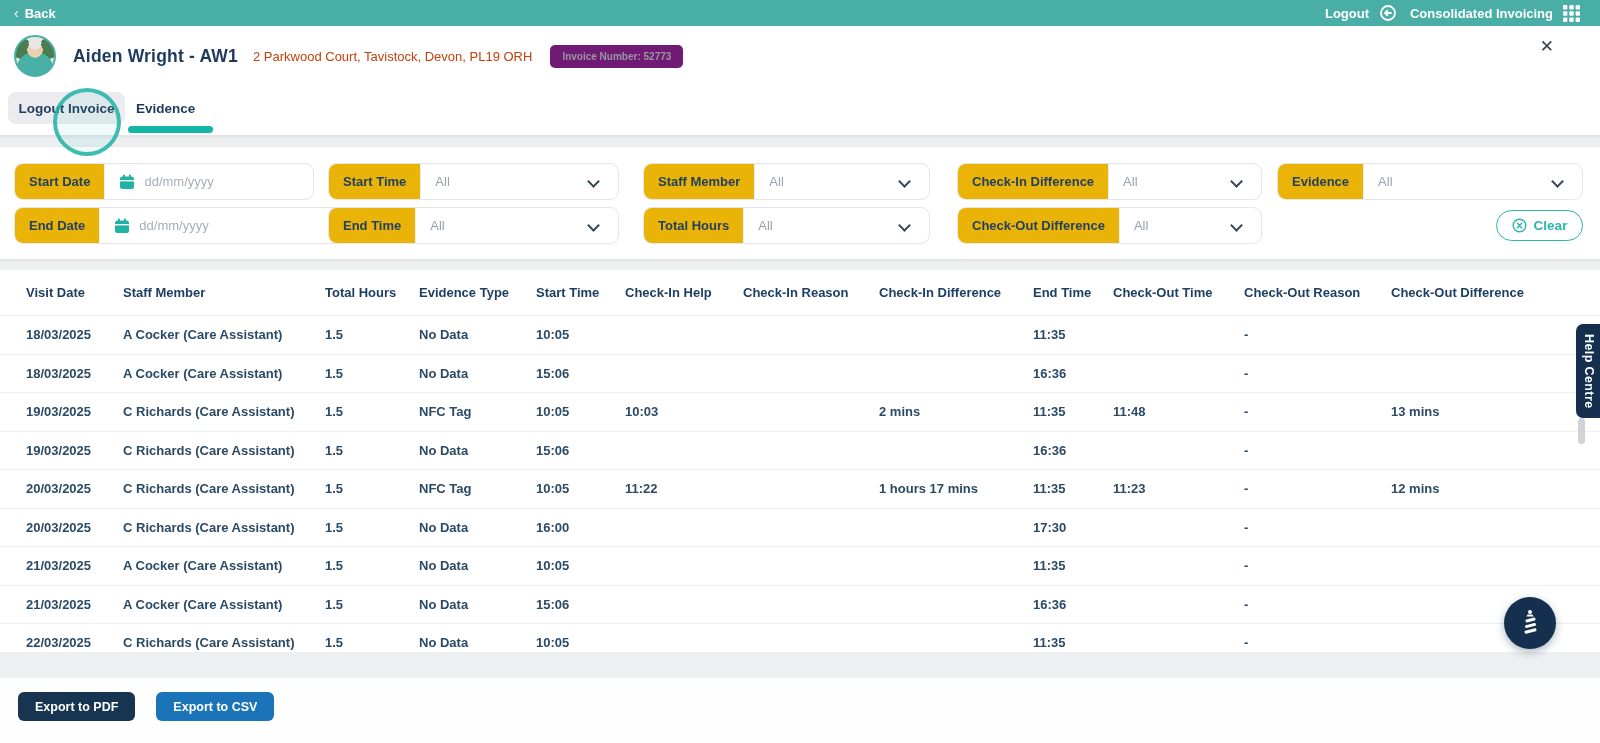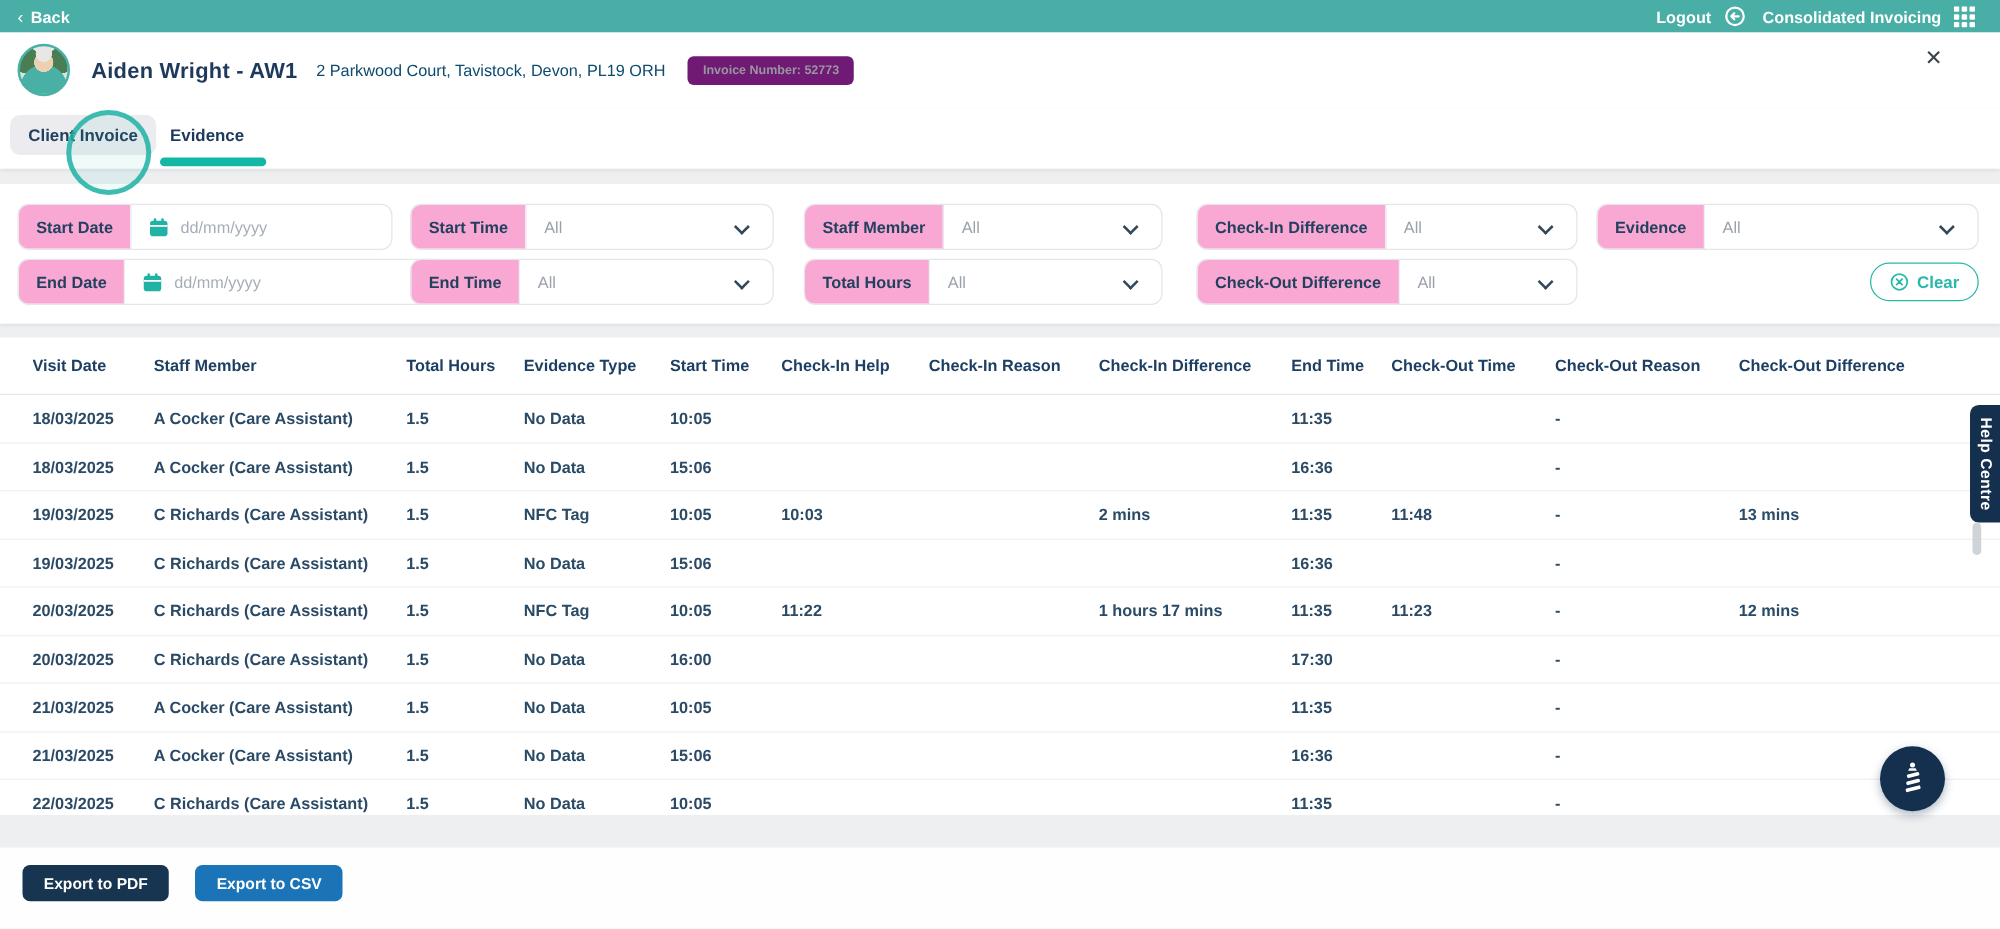--- a/index.html
+++ b/index.html
@@ -32,21 +32,21 @@
     background:
       radial-gradient(circle at 50% 16%, #e9e7e3 0 17%, transparent 18%),
       radial-gradient(circle at 50% 34%, #ecd0b0 0 24%, transparent 25%),
       radial-gradient(circle at 50% 88%, #49b0a5 0 48%, transparent 49%),
       radial-gradient(circle at 14% 30%, #4a7d52 0 24%, transparent 25%),
       radial-gradient(circle at 86% 30%, #4a7d52 0 24%, transparent 25%),
       linear-gradient(#e3ece8, #cfe0da);
     flex:none;
   }
   .client-name { font-size:17.5px; font-weight:700; color:#1d3a5c; margin-left:17px; letter-spacing:0.2px; }
-  .client-address { font-size:13px; color:#0c4a6e; margin-left:15px; }
+  .client-address { font-size:13px; color:#c2410c; margin-left:15px; }
   .invoice-badge {
     margin-left:18px; background:#701a75; color:#97979f; font-size:10px;
     padding:6px 12px; border-radius:5px;font-weight:bold;
   }
   .close-x {
     position:absolute; right:46px; top:38px; font-size:17px; color:#3c434b;
     cursor:pointer; line-height:1;
   }
   
   .tabs-row {
@@ -77,21 +77,21 @@
   .filter-card {
     position:absolute; left:0; top:147px; width:1600px; height:112px;
     background:#fff; box-shadow:0 1px 3px rgba(40,50,60,0.10);
   }
   .fgroup {
     position:absolute; height:37px; border:1px solid #e3e6ea; border-radius:9px;
     display:flex; align-items:stretch; background:#fff; overflow:hidden;
   }
   .row1 { top:16px; } .row2 { top:60px; }
   .flabel {
-    background:#f9a8d4; border-right:1px solid #eceef2; display:flex;
+    background:#eab308; border-right:1px solid #eceef2; display:flex;
     align-items:center; padding:0 14px; font-size:13px; font-weight:600;
     color:#23415f; white-space:nowrap; flex:none;
   }
   .ffield { flex:1; position:relative; display:flex; align-items:center; padding:0 14px; cursor:pointer; }
   .ph { color:#a7adb7; font-size:13px; }
   .fval { color:#9aa1ab; font-size:13px; }
   .chev {
     position:absolute; right:20px; top:13px; width:9px; height:9px;
     border-right:2px solid #33475a; border-bottom:2px solid #33475a;
     transform:rotate(45deg);
@@ -186,21 +186,21 @@
 
 <div class="header">
   <div class="avatar"></div>
   <div class="client-name">Aiden Wright - AW1</div>
   <div class="client-address">2 Parkwood Court, Tavistock, Devon, PL19 ORH</div>
   <div class="invoice-badge">Invoice Number: 52773</div>
 </div>
 <div class="close-x">✕</div>
 
 <div class="tabs-row">
-  <div class="tab-inactive">Client Invoice</div>
+  <div class="tab-inactive">Logout Invoice</div>
   <div class="tab-active">Evidence</div>
   <div class="tab-underline"></div>
 </div>
 <div class="click-ring"></div>
 
 <div class="filter-card">
 
   <div class="fgroup row1" style="left:14px;width:300px;">
     <div class="flabel">Start Date</div>
     <div class="ffield">

